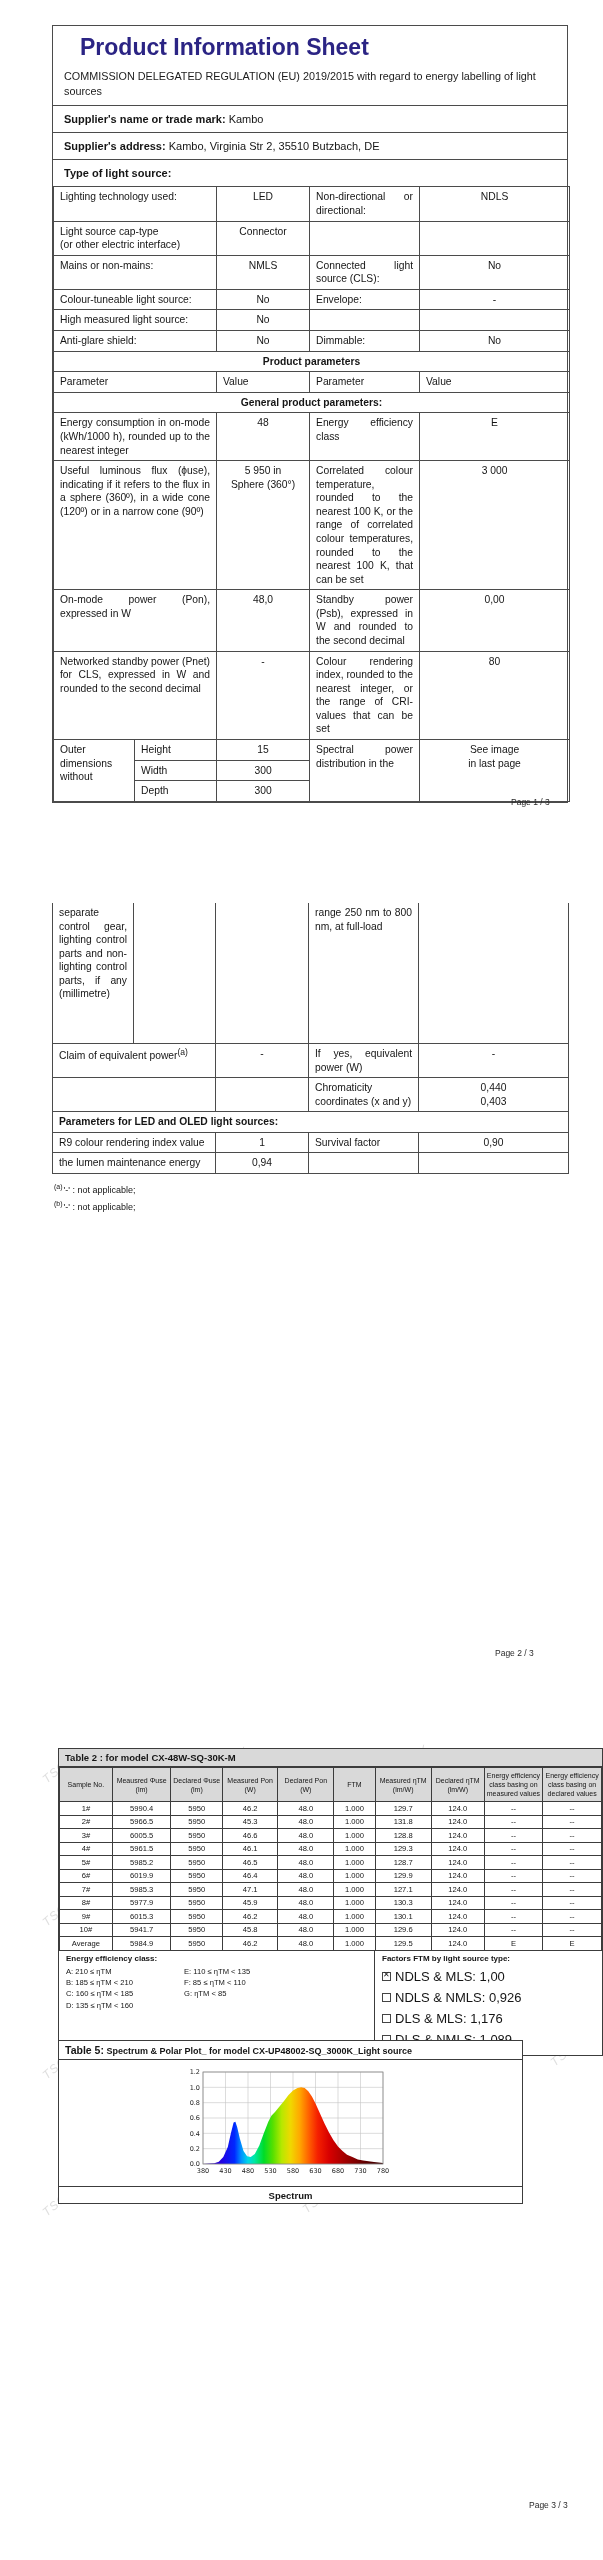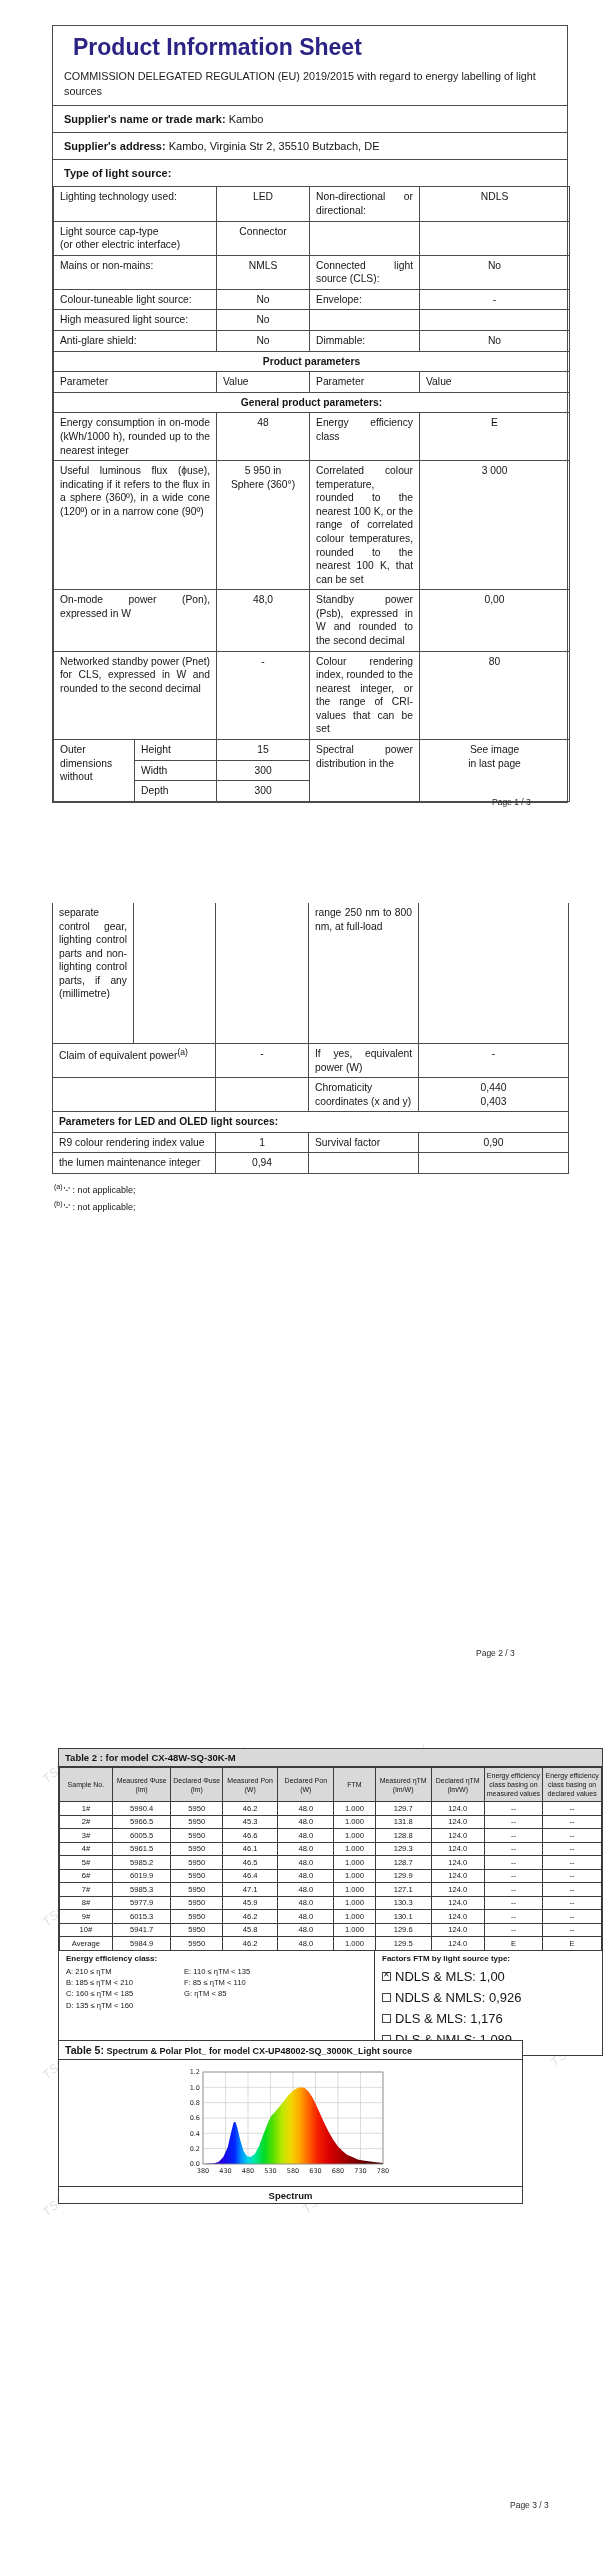--- a/index.html
+++ b/index.html
@@ -6,42 +6,42 @@
   body{
     width:603px;height:2560px;position:relative;background:#ffffff;
     font-family:"Liberation Sans", sans-serif;color:#151515;overflow:hidden;
   }
   
   .p1box{
     position:absolute;left:52px;top:25px;width:516px;box-sizing:border-box;
     border:1.6px solid #4b4b4b;background:#fff;min-height:763px;
   }
   .titleblock{padding:9px 11px 5px 11px;}
-  .doc-title{font-size:23px;line-height:1.1;color:#2b2484;font-weight:bold;margin:0 0 9px 9px;}
+  .doc-title{font-size:23px;line-height:1.1;color:#2b2484;font-weight:bold;margin:0 0 9px 16px;}
   .subtitle{font-size:10.8px;line-height:1.4;margin:0;color:#1b1b1b;}
   .kvrow{border-top:1px solid #4b4b4b;padding:6px 11px;font-size:11px;line-height:1.3;}
   .kvrow .lbl{font-weight:bold;}
   table.t4{width:100%;border-collapse:collapse;table-layout:fixed;font-size:10.3px;}
   table.t4 td{border:1px solid #4b4b4b;vertical-align:top;padding:3px 6px;line-height:1.32;}
   .pL,.pR{text-align:justify;white-space:pre-line;}
   .val{text-align:center;white-space:pre-line;}
   .sechdr{text-align:center;font-weight:bold;}
   .colhdr td{text-align:left;}
   .dimk{text-align:left;}
   
   .p2box{position:absolute;left:52px;top:888px;width:516px;box-sizing:border-box;}
   table.p2t{width:100%;border-collapse:collapse;table-layout:fixed;font-size:10.3px;margin-top:15px;}
   table.p2t td{border:1px solid #4b4b4b;vertical-align:top;padding:3px 6px;line-height:1.32;}
   table.p2t tr:first-child td{border-top:none;}
   .h134{height:134px;}
   .ledhdr{font-weight:bold;text-align:left;}
   .fnotes{padding:7px 2px;font-size:9px;line-height:1.7;}
   .fnotes sup{font-size:7px;margin-right:1px;}
   
-  .pfoot{position:absolute;font-size:8.5px;color:#2a2a2a;font-weight:500;}
+  .pfoot{position:absolute;font-size:8.5px;color:#2a2a2a;font-weight:500;margin-left:19px;}
   
   .wm{position:absolute;color:#c5c5c5;opacity:.55;font-size:12px;letter-spacing:1px;
       transform:rotate(-40deg);font-style:italic;pointer-events:none;}
   
   .t2box{position:absolute;left:58px;top:1748px;width:545px;box-sizing:border-box;
          border:1.6px solid #3c3c3c;background:#fff;}
   .t2title{background:#d9d9d9;border-bottom:1px solid #3c3c3c;font-weight:bold;
            font-size:9.5px;padding:3px 6px;}
   table.t2{width:100%;border-collapse:collapse;table-layout:fixed;}
   table.t2 th{background:#d9d9d9;border:1px solid #3c3c3c;font-weight:normal;
@@ -244,21 +244,21 @@
       <tr>
         <td class="ledhdr" colspan="5">Parameters for LED and OLED light sources:</td>
       </tr>
       <tr>
         <td class="pL" colspan="2">R9 colour rendering index value</td>
         <td class="val">1</td>
         <td class="pR">Survival factor</td>
         <td class="val">0,90</td>
       </tr>
       <tr>
-        <td class="pL" colspan="2">the lumen maintenance integer</td>
+        <td class="pL" colspan="2">the lumen maintenance energy</td>
         <td class="val">0,94</td>
         <td></td>
         <td></td>
       </tr>
     </tbody>
   </table>
   <div class="fnotes">
 
       <div><sup>(a)</sup><span>'-' : not applicable;</span></div>
 

